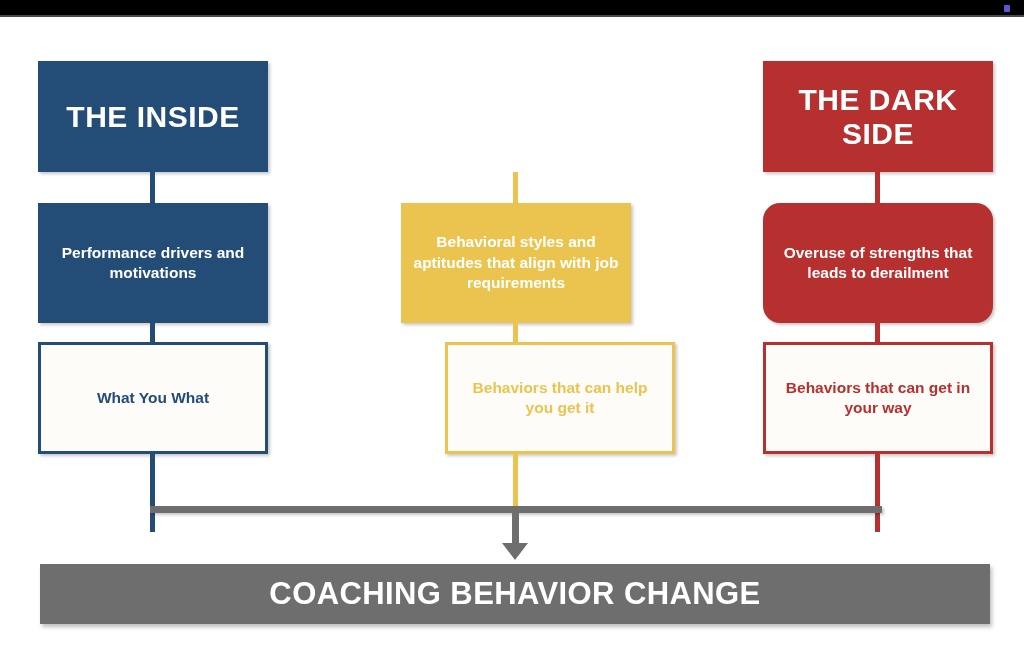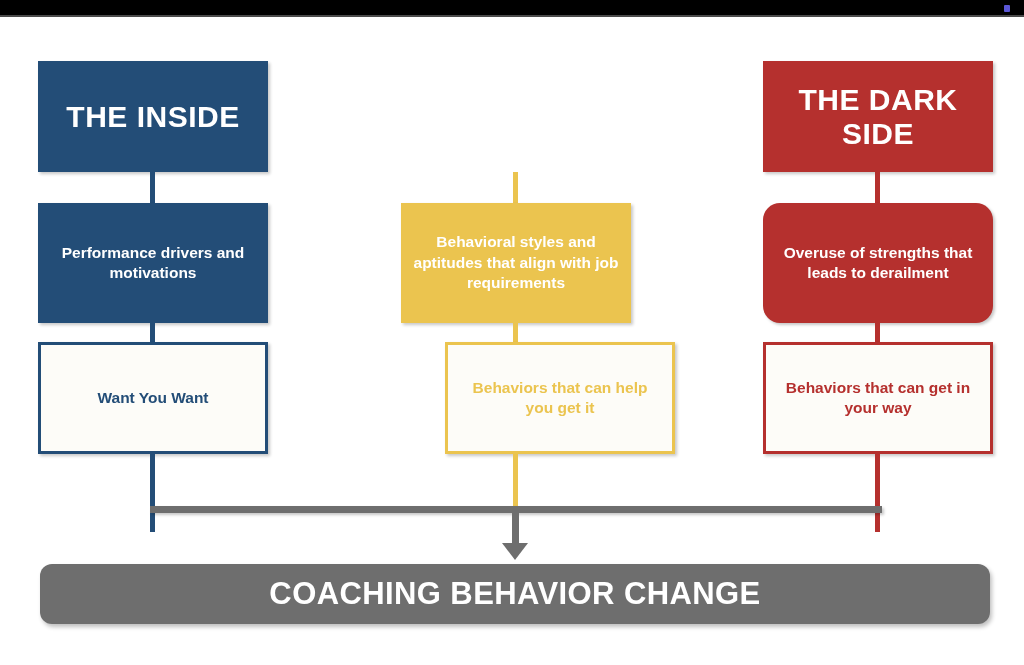--- a/index.html
+++ b/index.html
@@ -127,21 +127,20 @@
     position: absolute;
     display: flex;
     align-items: center;
     justify-content: center;
     background: #6E6E6E;
     color: #ffffff;
     font-size: 31px;
     font-weight: bold;
     letter-spacing: 0.4px;
     box-shadow: 2px 3px 4px rgba(0,0,0,0.25);
-    border-radius: 12px;
   }
 </style>
 </head>
 <body>
 
 <div id="root">
 
   <div class="topbar">
     <div class="topbar-dot"></div>
   </div>
@@ -150,21 +149,21 @@
   <div class="canvas">
 
     <div class="node header c-blue" style="left:38px; top:44px; width:230px; height:111px;">THE INSIDE</div>
 
     <div class="vline v-blue" style="left:150px; top:155px; height:47px;"></div>
 
     <div class="node detail c-blue" style="left:38px; top:186px; width:230px; height:120px;">Performance drivers and motivations</div>
 
     <div class="vline v-blue" style="left:150px; top:306px; height:29px;"></div>
 
-    <div class="node outline o-blue" style="left:38px; top:325px; width:230px; height:112px;">Want You Want</div>
+    <div class="node outline o-blue" style="left:38px; top:325px; width:230px; height:112px;">What You What</div>
 
     <div class="vline v-blue" style="left:150px; top:437px; height:78px;"></div>
 
 
     <div class="vline v-gold" style="left:513px; top:155px; height:47px;"></div>
 
     <div class="node detail c-gold" style="left:401px; top:186px; width:230px; height:120px;">Behavioral styles and aptitudes that align with job requirements</div>
 
     <div class="vline v-gold" style="left:513px; top:306px; height:29px;"></div>
 

